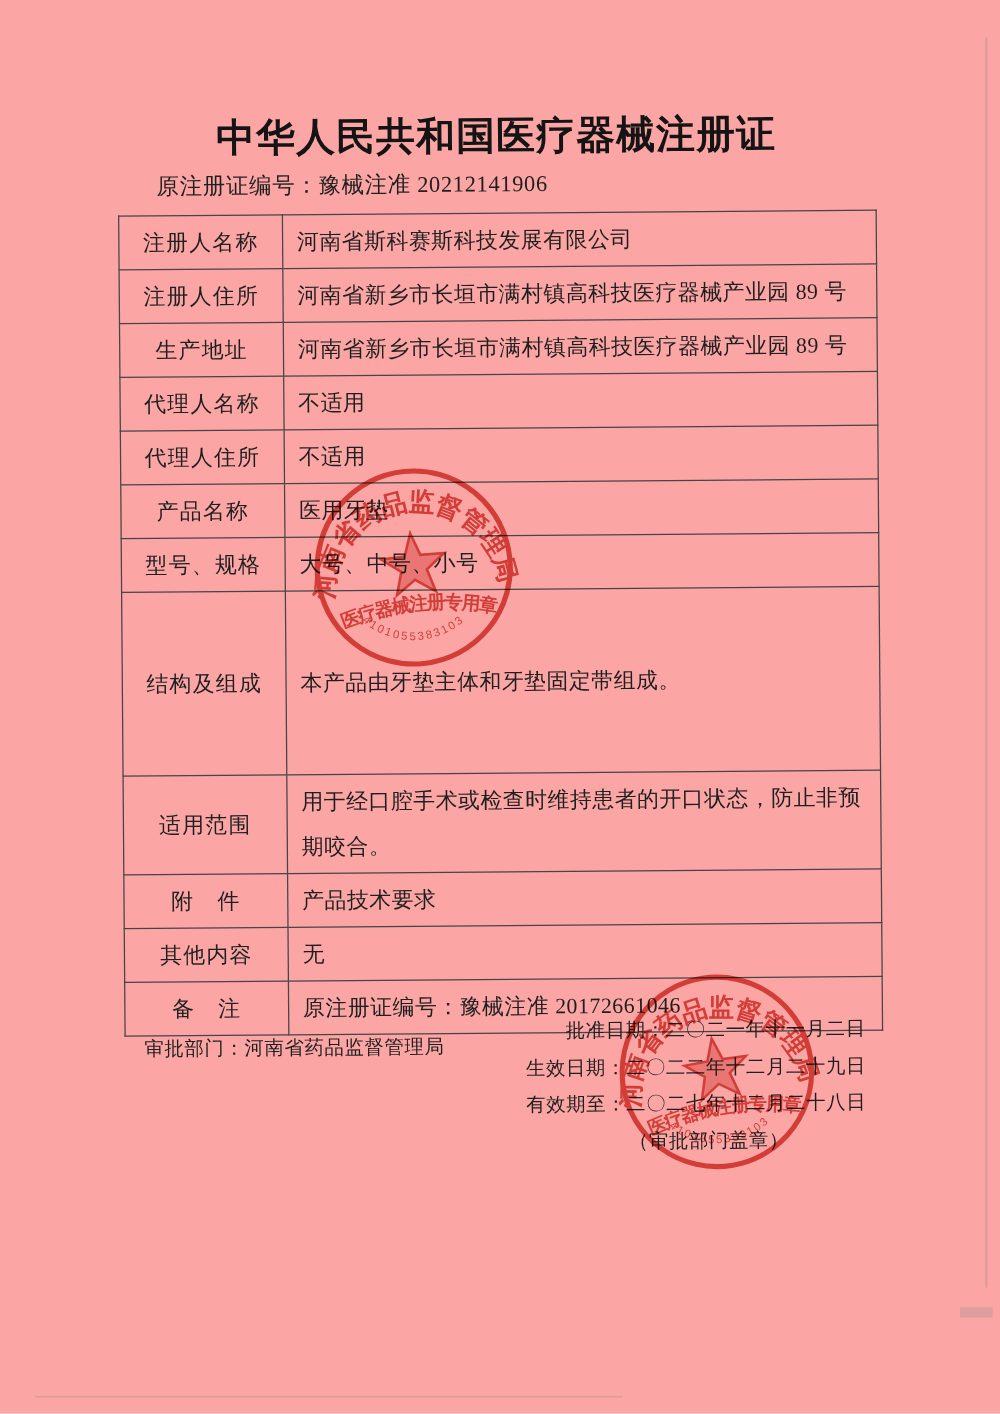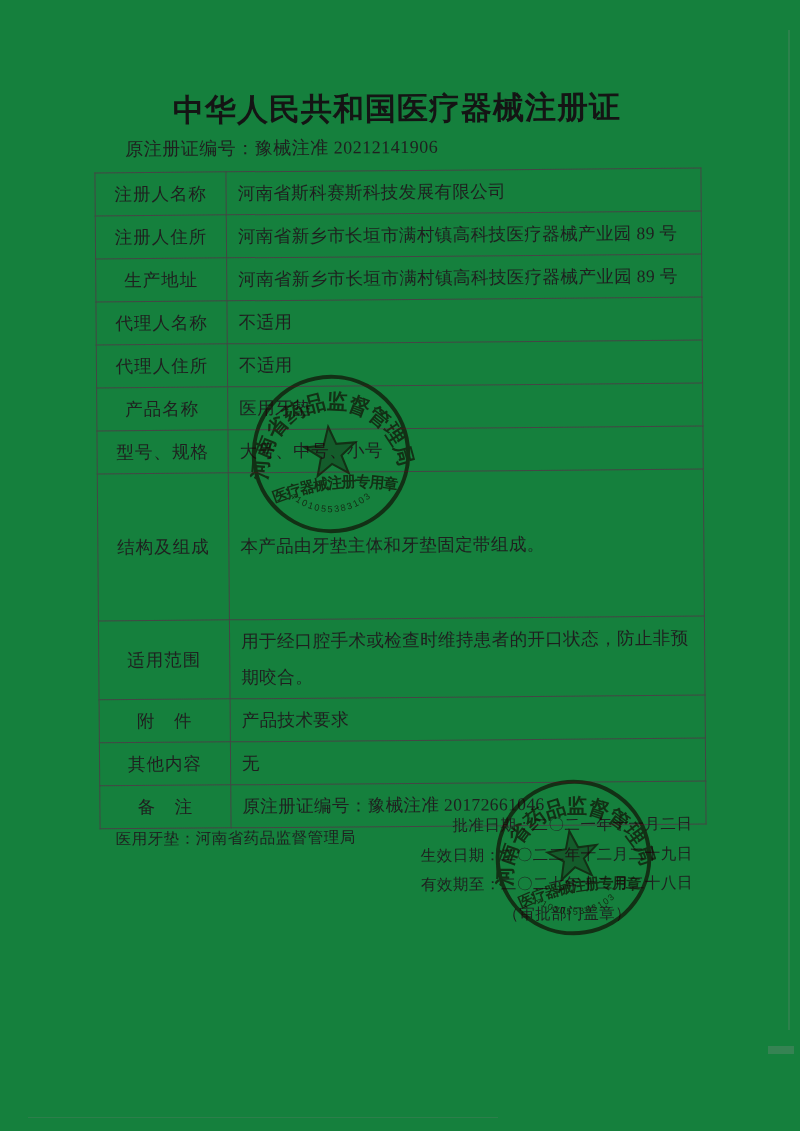--- a/index.html
+++ b/index.html
@@ -3,21 +3,21 @@
 <meta charset="utf-8">
 <style>
   * { margin:0; padding:0; box-sizing:border-box; }
   html,body { width:800px; height:1131px; }
   body {
     position:relative; overflow:hidden;
     background:#fefefe;
     font-family:"Liberation Serif", serif;
     color:#1f1f1f;
   }
-  .scan-page { position:absolute; inset:0; background:#15803d; }
+  .scan-page { position:absolute; inset:0; background:#fca5a5; }
   
   .scan-edge-right { position:absolute; left:788px; top:30px; width:2px; height:1000px;
     background:rgba(130,130,130,.22); }
   .scan-smudge-br { position:absolute; left:768px; top:1046px; width:26px; height:8px;
     background:rgba(140,140,140,.28); }
   .scan-edge-bottom { position:absolute; left:28px; top:1117px; width:470px; height:1px;
     background:rgba(120,120,120,.25); }
 
   .tilt { position:absolute; inset:0; transform:rotate(-0.45deg); transform-origin:400px 500px; }
 
@@ -122,21 +122,21 @@
         <td class="lab">其他内容</td>
         <td class="val">无</td>
       </tr>
       <tr class="h43">
         <td class="lab">备　注</td>
         <td class="val">原注册证编号：豫械注准 20172661046</td>
       </tr>
     </tbody>
       </table>
 
-    <div class="footer-left"><span>医用牙垫：</span><span>河南省药品监督管理局</span></div>
+    <div class="footer-left"><span>审批部门：</span><span>河南省药品监督管理局</span></div>
 
     <div class="footer-right">
       <div>批准日期：二〇二一年十一月二日</div>
       <div>生效日期：二〇二二年十二月二十九日</div>
       <div>有效期至：二〇二七年十二月二十八日</div>
       <div class="seal-note">（审批部门盖章）</div>
     </div>
 
   </div>
 

